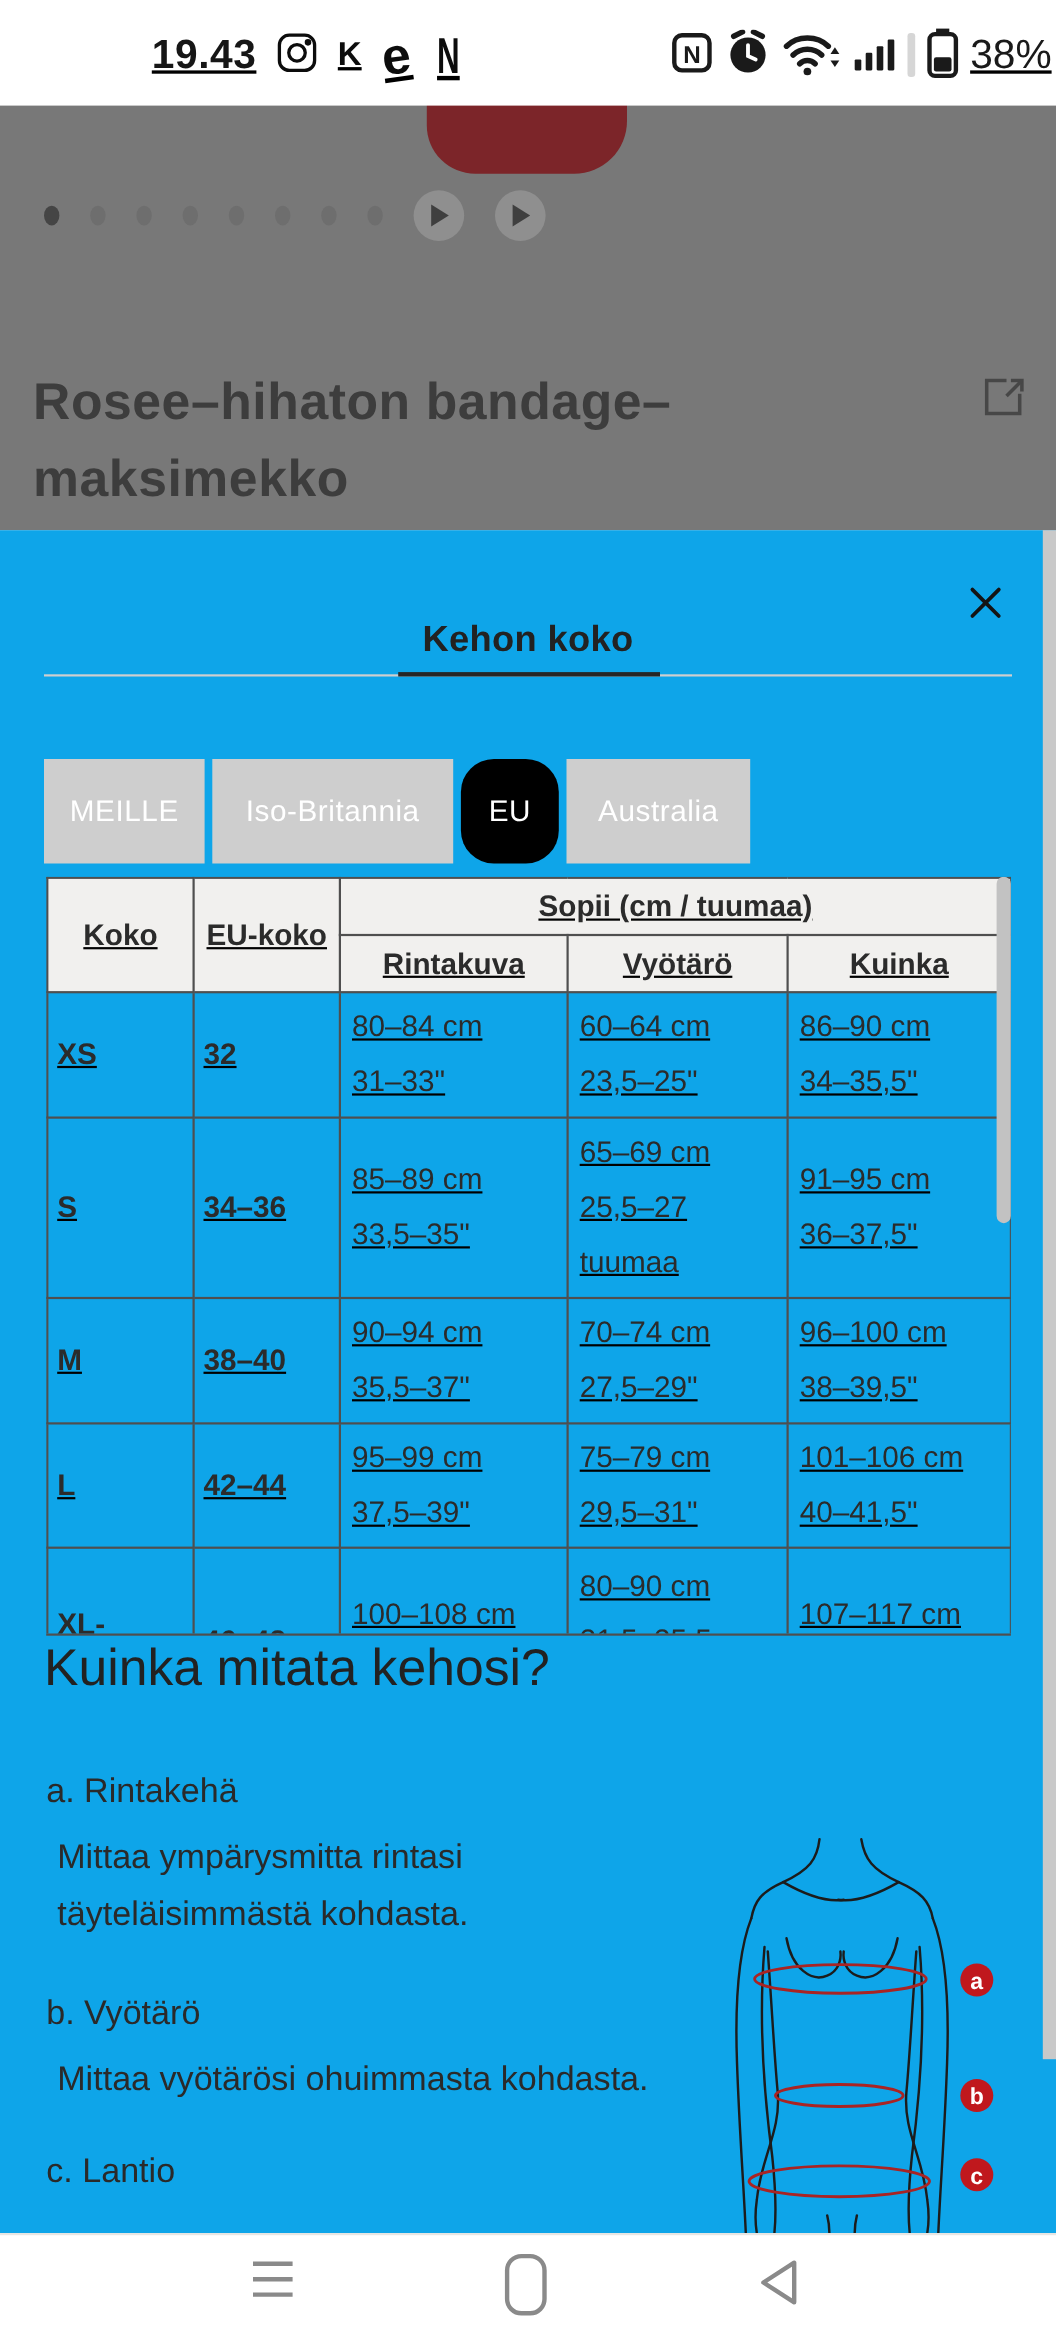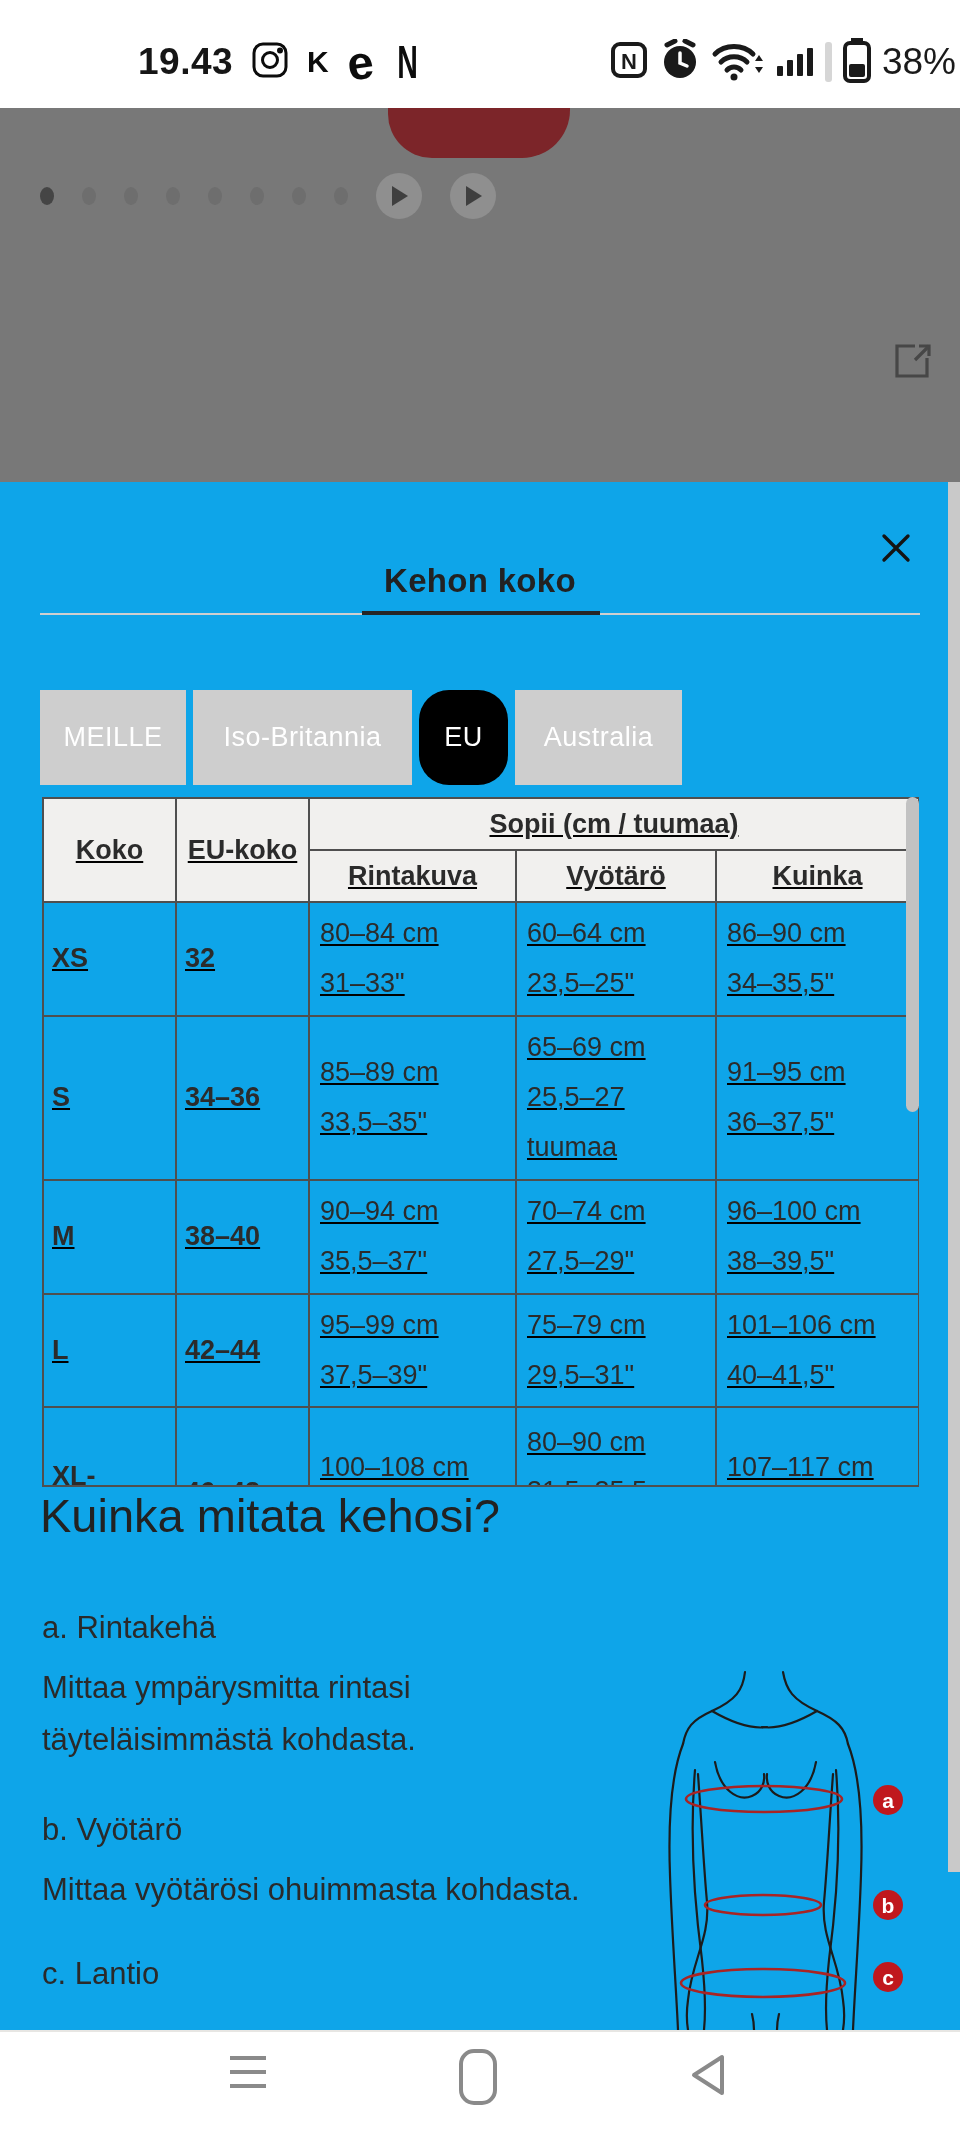--- a/index.html
+++ b/index.html
@@ -4,23 +4,23 @@
 <style>
   * { margin:0; padding:0; box-sizing:border-box; }
   html,body { background:#ddd; }
   body { font-family:"Liberation Sans", sans-serif; }
   .screen {
     position:relative; width:960px; height:2133px; margin:0 auto;
     background:#fff; overflow:hidden;
   }
   
   .statusbar {
-    position:absolute; left:0; top:16px; width:960px; height:92px; background:#fff;
+    position:absolute; left:0; top:4px; width:960px; height:92px; background:#fff;
     display:flex; align-items:center; justify-content:space-between;
-    padding:0 0 0 138px; z-index:30;
+    padding:0 0 0 138px; z-index:30;text-decoration:underline;
   }
   .sb-left { display:flex; align-items:center; gap:18px; }
   .sb-time { font-size:37px; font-weight:600; color:#161616; letter-spacing:.5px; }
   .sb-appletter { font-weight:700; color:#0c0c0c; }
   .k-letter { font-size:30px; }
   .e-letter { font-size:47px; font-weight:900; transform:rotate(-8deg); line-height:1;}
   .n-letter { font-size:46px; transform:scaleX(.62); font-weight:700; }
   .sb-right { display:flex; align-items:center; gap:10px; padding-right:4px; }
   .sb-batt-text { font-size:37px; color:#1a1a1a; }
   .sb-divider { width:7px; height:40px; background:#d6d6d6; border-radius:3px; }
@@ -87,21 +87,21 @@
   .pre { white-space:pre-line; }
   .inner-scrollbar {
     position:absolute; right:0; top:0; width:13px; height:315px;
     background:#c2c2c2; border-radius:7px;
   }
   
   .guide-heading {
     position:absolute; left:40px; top:1006px; font-size:47px; font-weight:400; color:#222;
   }
   .guide-label { position:absolute; left:42px; font-size:31px; color:#2a2a2a; }
-  .guide-desc { position:absolute; left:42px; font-size:31px; color:#2a2a2a; line-height:52px; }
+  .guide-desc { position:absolute; left:52px; font-size:31px; color:#2a2a2a; line-height:52px; }
   .g-a-label { top:1128px; } .g-a-desc { top:1180px; }
   .g-b-label { top:1330px; } .g-b-desc { top:1382px; }
   .g-c-label { top:1474px; }
   .diagram { position:absolute; left:640px; top:1188px; }
   
   .modal-scrollbar {
     position:absolute; right:0; top:482px; width:12px; height:1390px;
     background:#c9c9c9; z-index:20;
   }
   
@@ -196,20 +196,21 @@
             <polygon points="3,1 19,11 3,21" fill="#3f3f3f"></polygon>
           </svg>
       </button>
       <button class="playbtn">
         <svg width="20" height="22" viewBox="0 0 20 22">
             <polygon points="3,1 19,11 3,21" fill="#3f3f3f"></polygon>
           </svg>
       </button>
     </div>
 
+    <h1 class="product-title">Rosee–hihaton bandage–maksimekko</h1>
 
     <button class="ext-link">
       <svg width="40" height="40" viewBox="0 0 40 40" fill="none" stroke="#474747" stroke-width="3.2">
         <path d="M34 16 V34 H4 V4 H22"></path>
         <polyline points="26 4 36 4 36 14"></polyline>
         <line x1="36" y1="4" x2="22" y2="18"></line>
       </svg>
     </button>
   </div>
 

